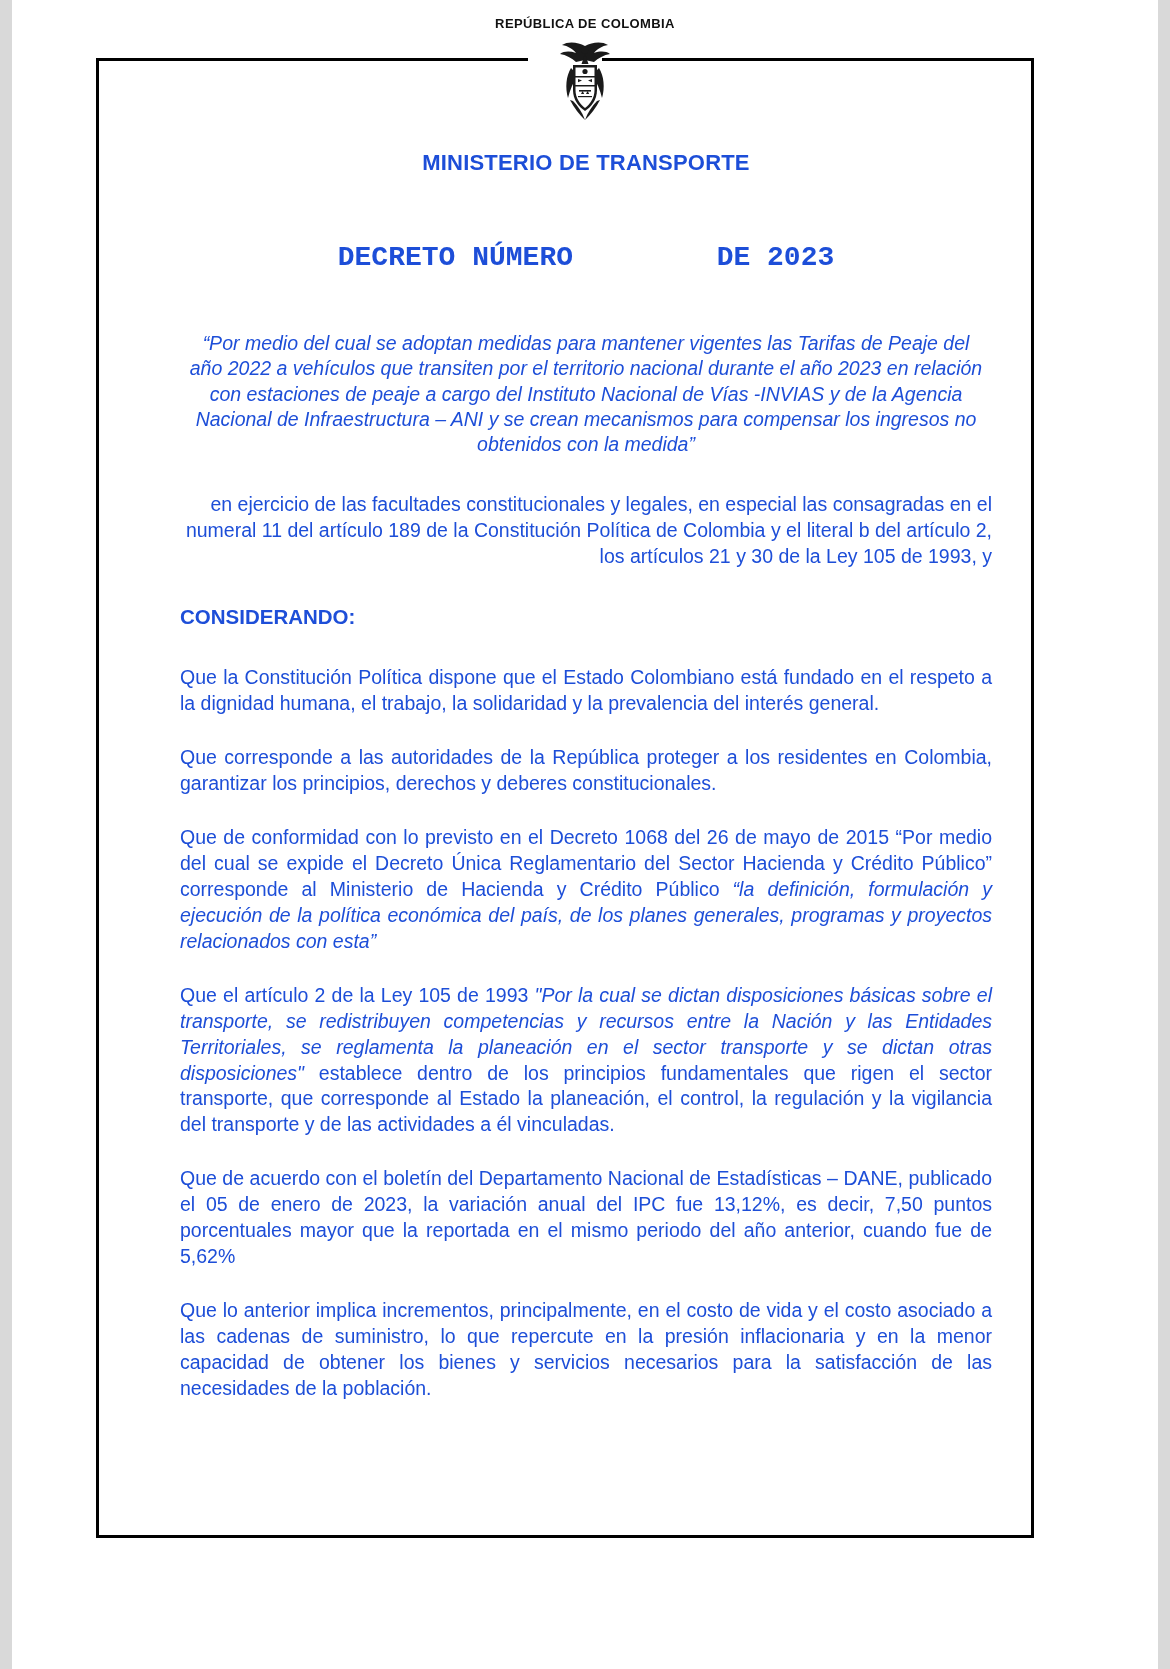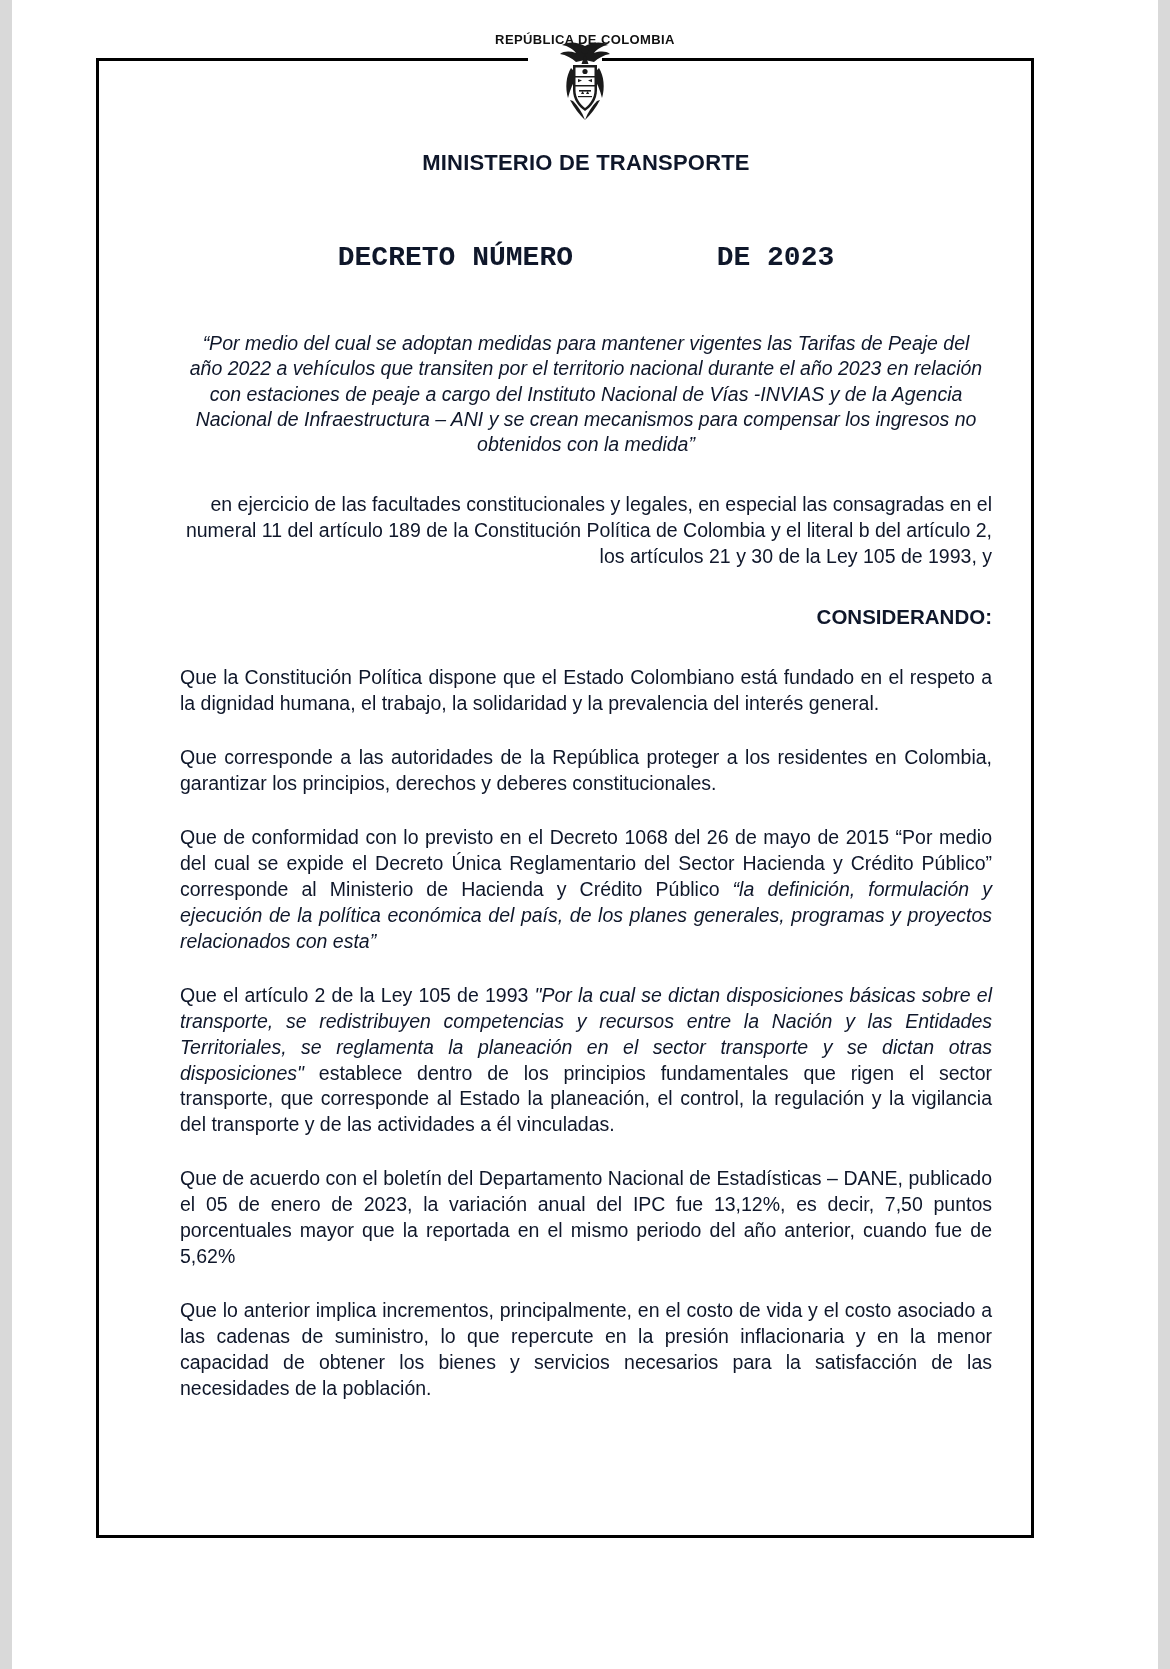--- a/index.html
+++ b/index.html
@@ -27,21 +27,21 @@
     bottom: 0;
     width: 12px;
     background: #d9d9d9;
   }
   .gutter.left { left: 0; }
   .gutter.right { right: 0; }
 
   
   .doc-header {
     position: absolute;
-    top: 32px;
+    top: 16px;
     left: 0;
     right: 0;
     text-align: center;
     z-index: 5;
   }
   .republic-line {
     font-size: 13px;
     font-weight: bold;
     letter-spacing: 0.4px;
     color: #111;
@@ -77,21 +77,21 @@
     height: 14px;
     background: #ffffff;
     z-index: 2;
   }
 
   .content {
     position: absolute;
     left: 180px;
     top: 150px;
     width: 812px;
-    color: #0f172a;
+    color: #1d4ed8;
   }
 
   .title-ministry {
     text-align: center;
     font-size: 22px;
     font-weight: bold;
     letter-spacing: 0.2px;
     margin: 0 0 66px 0;
   }
 
@@ -123,21 +123,21 @@
   }
 
   .intro {
     font-size: 19.5px;
     line-height: 1.33;
     text-align: right;
     margin: 0 0 36px 0;
   }
 
   .heading-considerando {
-    text-align: right;
+    text-align: left;
     font-size: 20.5px;
     font-weight: bold;
     margin: 0 0 36px 0;
   }
 
   p.body-par {
     font-size: 19.5px;
     line-height: 1.33;
     text-align: justify;
     text-justify: inter-word;

